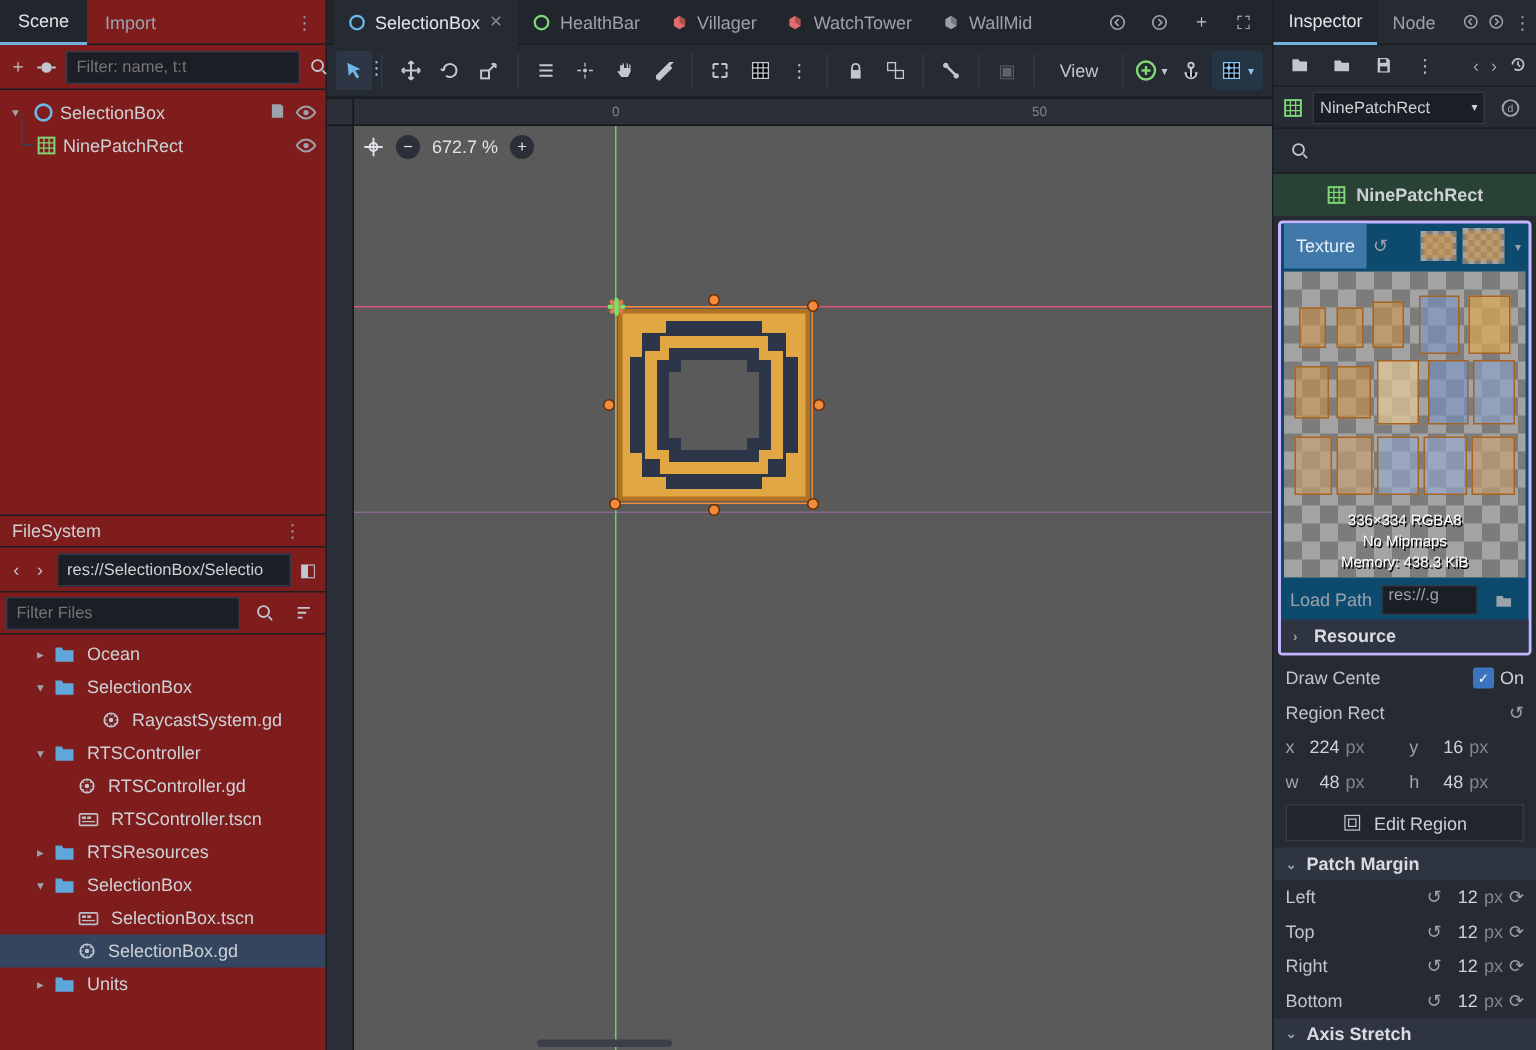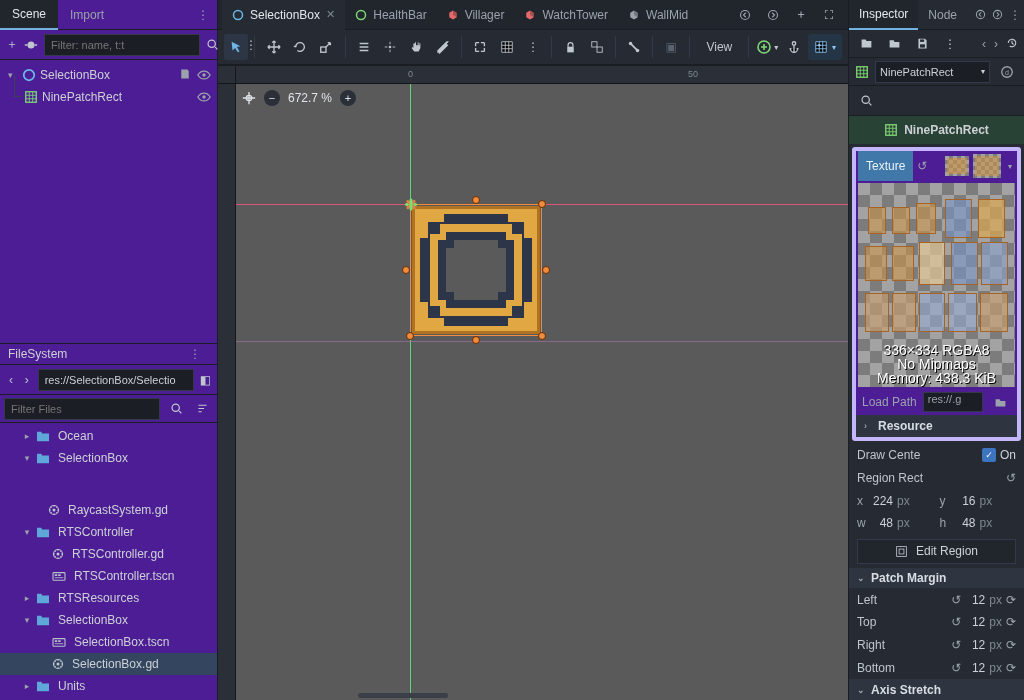--- a/index.html
+++ b/index.html
@@ -1,21 +1,21 @@
 <!DOCTYPE html>
 <html><head>
 <meta charset="utf-8">
 <style>
   * { box-sizing: border-box; margin: 0; padding: 0; font-family: -apple-system, "Segoe UI", Arial, sans-serif; }
   body { width: 1024px; height: 700px; background: #262b33; color: #cdd1d6; font-size: 12px; overflow: hidden; display: flex; }
   .col { display: flex; flex-direction: column; }
   .row { display: flex; flex-direction: row; align-items: center; }
 
   
-  .left-col { width: 218px; background: #4c1d95; border-right: 1px solid #1a1d22; }
+  .left-col { width: 218px; background: #7f1d1d; border-right: 1px solid #1a1d22; }
   .dock-tabs { height: 30px; border-bottom: 1px solid #1a1d22; }
   .dock-tab { padding: 7px 12px; color: #9ba2ab; cursor: pointer; }
   .dock-tab.active { background: #21262d; color: #e2e6eb; border-bottom: 2px solid #73b1e0; }
   .dock-opts { margin-left: auto; padding: 0 8px; color: #9ba2ab; }
   .scene-toolbar { height: 30px; padding: 0 6px; gap: 6px; border-bottom: 1px solid #1a1d22; }
   .icon-btn { width: 22px; height: 22px; display: flex; align-items: center; justify-content: center; color: #c1c7cf; border-radius: 2px; cursor: pointer; }
   .filter-input { flex: 1; height: 22px; background: #1b1e25; border: 1px solid #33394a; color: #cdd1d6; padding: 0 6px; font-size: 11px; }
   .scene-tree { flex: 1; padding: 4px 0; overflow: hidden; }
   .tree-item { height: 22px; padding-left: 8px; gap: 4px; cursor: pointer; }
   .tree-item .caret { width: 10px; font-size: 9px; color: #9ba2ab; }
@@ -78,27 +78,27 @@
   
   .right-col { width: 176px; background: #262b33; border-left: 1px solid #1a1d22; }
   .insp-tabs .dock-tab { padding: 7px 10px; }
   .insp-toolbar { height: 28px; border-bottom: 1px solid #1a1d22; padding: 0 6px; gap: 6px; color: #9ba2ab; }
   .insp-toolbar .tail { margin-left: auto; gap: 8px; display: flex; }
   .obj-row { height: 28px; border-bottom: 1px solid #1a1d22; padding: 0 6px; gap: 6px; }
   .obj-row select, .dropdown-fake { flex: 1; height: 22px; background: #1b1e25; border: 1px solid #33394a; color: #cdd1d6; font-size: 11px; padding: 0 4px; }
   .insp-filter { height: 30px; border-bottom: 1px solid #1a1d22; padding: 0 6px; gap: 6px; }
   .class-row { height: 28px; background: #294236; gap: 6px; padding: 0 6px; justify-content: center; }
   .insp-body { flex: 1; overflow: hidden; }
-  .tex-section { border: 4px solid #c4b5fd; margin: 3px; border-radius: 3px; background: #4c1d95; }
+  .tex-section { border: 2px solid #c4b5fd; margin: 3px; border-radius: 3px; background: #0c4a6e; }
   .tex-head { height: 30px; padding: 0 2px; gap: 4px; }
   .tex-head .label-box { background: #3f78a9; height: 30px; padding: 0 8px; display: flex; align-items: center; color: #e8f1f8; }
   .tex-preview { height: 204px; position: relative; margin: 2px; background: repeating-conic-gradient(#7c7c7c 0 25%, #a3a3a3 0 50%) 0 0/24px 24px; }
   .atlas-rects { position: absolute; inset: 4px; }
   .atlas-rects div { position: absolute; background: rgba(210,150,70,0.55); border: 1px solid #a76321; }
-  .atlas-info { position: absolute; inset: auto 0 0 0; color: #fff; font-family: monospace; font-size: 14px; text-align: center; text-shadow: 1px 1px 0 #000; line-height: 14px; padding-bottom: 2px; }
+  .atlas-info { position: absolute; inset: auto 0 0 0; color: #fff; font-family: monospace; font-size: 10px; text-align: center; text-shadow: 1px 1px 0 #000; line-height: 14px; padding-bottom: 2px; }
   .load-row { height: 26px; padding: 0 6px; gap: 6px; }
   .load-row .path { flex: 1; height: 20px; background: #1b1e25; border: 1px solid #33394a; font-size: 11px; padding: 0 4px; color: #9ba2ab; overflow: hidden; }
   .sect-head { height: 22px; padding: 0 8px; background: #2f3540; cursor: pointer; font-weight: 600; color: #d9dde3; }
   .sect-head .chev { width: 10px; font-size: 9px; color: #9ba2ab; margin-right: 4px; }
   .prop-row { height: 24px; padding: 0 8px; gap: 12px; }
   .prop-row .plabel { flex: 1.1; color: #bfc5cd; white-space: nowrap; overflow: hidden; }
   .prop-row .pval { flex: 1; display: flex; align-items: center; gap: 4px; justify-content: flex-end; }
   .reset-ico { color: #9ba2ab; cursor: pointer; }
   .on-chk { width: 14px; height: 14px; background: #3c74c0; display: flex; align-items: center; justify-content: center; font-size: 9px; color: #fff; border-radius: 2px; }
   .num-val { min-width: 20px; text-align: right; }
@@ -214,21 +214,21 @@
         </svg>
         <span style="margin-left:4px">Ocean</span>
       </div>
       <div class="fs-item row" style="padding-left: 22px;">
         <span class="caret">▾</span>
         <svg width="14" height="12" viewBox="0 0 16 14">
           <path class="folder-icon" fill="#5fa7da" d="M1 2h5l1 2h8v9H1z"></path>
         </svg>
         <span style="margin-left:4px">SelectionBox</span>
       </div>
-      <div class="fs-item row" style="padding-left: 34px; margin-top: 30px;">
+      <div class="fs-item row" style="padding-left: 54px;">
         <span class="caret"></span>
         <svg class="gd-icon" viewBox="0 0 16 16">
           <circle cx="8" cy="8" r="6" fill="none" stroke="#c1c7cf" stroke-width="1.5"></circle>
           <circle cx="8" cy="8" r="2" fill="#c1c7cf"></circle>
           <path stroke="#c1c7cf" d="M8 2v2M8 12v2M2 8h2M12 8h2M4 4l1.3 1.3M12 12l-1.3-1.3M4 12l1.3-1.3M12 4l-1.3 1.3"></path>
         </svg>
         <span style="margin-left:4px">RaycastSystem.gd</span>
       </div>
       <div class="fs-item row" style="padding-left: 22px;">
         <span class="caret">▾</span>

